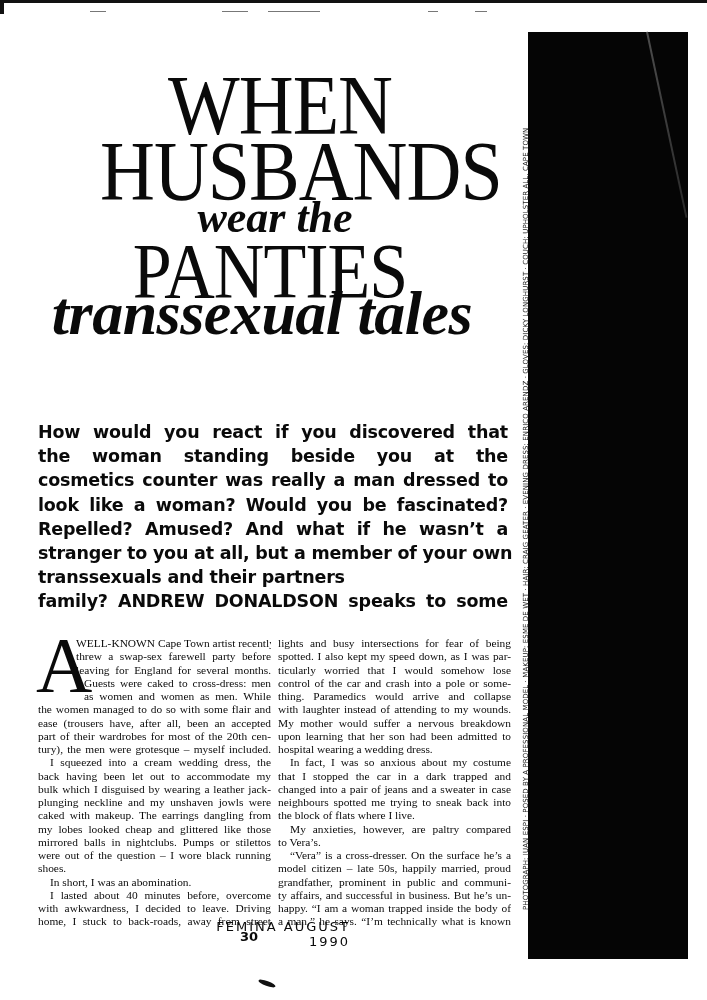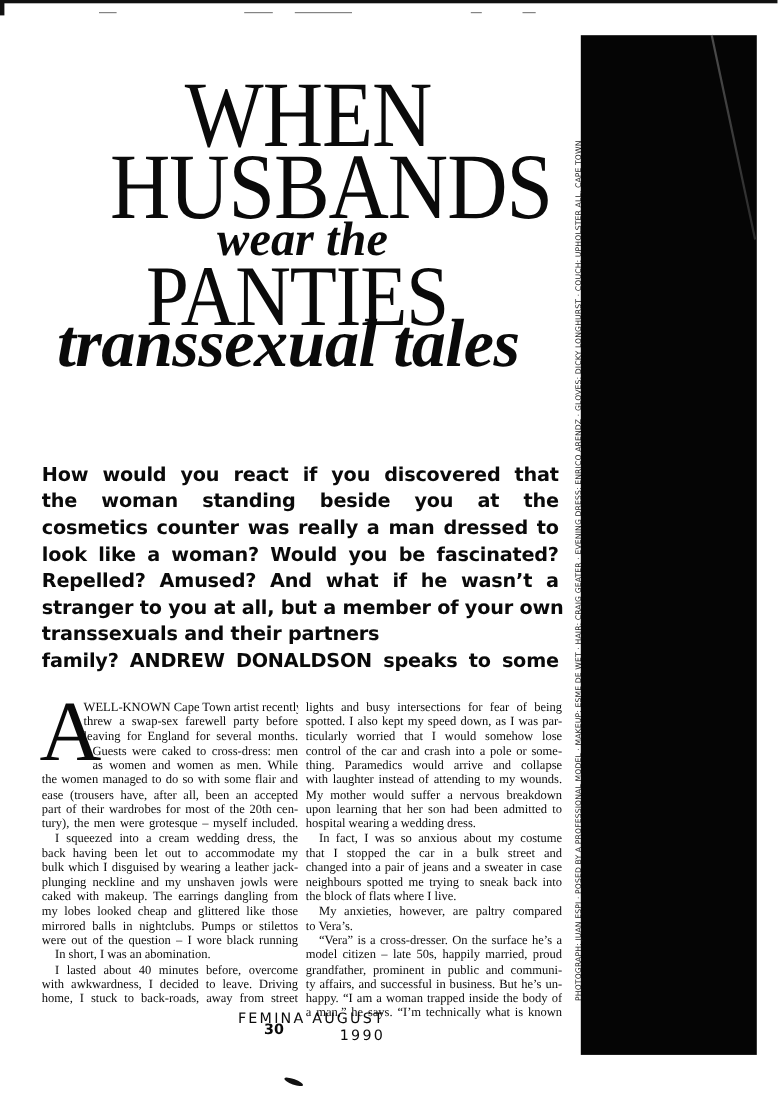--- a/index.html
+++ b/index.html
@@ -81,38 +81,39 @@
   <span class="ln">part of their wardrobes for most of the 20th cen-</span>
   <span class="ln">tury), the men were grotesque – myself included.</span>
   <span class="ln ind">I squeezed into a cream wedding dress, the</span>
   <span class="ln">back having been let out to accommodate my</span>
   <span class="ln">bulk which I disguised by wearing a leather jack-</span>
   <span class="ln">plunging neckline and my unshaven jowls were</span>
   <span class="ln">caked with makeup. The earrings dangling from</span>
   <span class="ln">my lobes looked cheap and glittered like those</span>
   <span class="ln">mirrored balls in nightclubs. Pumps or stilettos</span>
   <span class="ln">were out of the question – I wore black running</span>
+  <span class="ln end">shoes.</span>
   <span class="ln ind end">In short, I was an abomination.</span>
   <span class="ln ind">I lasted about 40 minutes before, overcome</span>
   <span class="ln">with awkwardness, I decided to leave. Driving</span>
   <span class="ln">home, I stuck to back-roads, away from street</span>
 </div>
 
 <div id="col2" class="col">
   <span class="ln">lights and busy intersections for fear of being</span>
   <span class="ln">spotted. I also kept my speed down, as I was par-</span>
   <span class="ln">ticularly worried that I would somehow lose</span>
   <span class="ln">control of the car and crash into a pole or some-</span>
   <span class="ln">thing. Paramedics would arrive and collapse</span>
   <span class="ln">with laughter instead of attending to my wounds.</span>
   <span class="ln">My mother would suffer a nervous breakdown</span>
   <span class="ln">upon learning that her son had been admitted to</span>
   <span class="ln end">hospital wearing a wedding dress.</span>
   <span class="ln ind">In fact, I was so anxious about my costume</span>
-  <span class="ln">that I stopped the car in a bulk street and</span>
+  <span class="ln">that I stopped the car in a dark trapped and</span>
   <span class="ln">changed into a pair of jeans and a sweater in case</span>
   <span class="ln">neighbours spotted me trying to sneak back into</span>
   <span class="ln end">the block of flats where I live.</span>
   <span class="ln ind">My anxieties, however, are paltry compared</span>
   <span class="ln end">to Vera’s.</span>
   <span class="ln ind">“Vera” is a cross-dresser. On the surface he’s a</span>
   <span class="ln">model citizen – late 50s, happily married, proud</span>
   <span class="ln">grandfather, prominent in public and communi-</span>
   <span class="ln">ty affairs, and successful in business. But he’s un-</span>
   <span class="ln">happy. “I am a woman trapped inside the body of</span>

